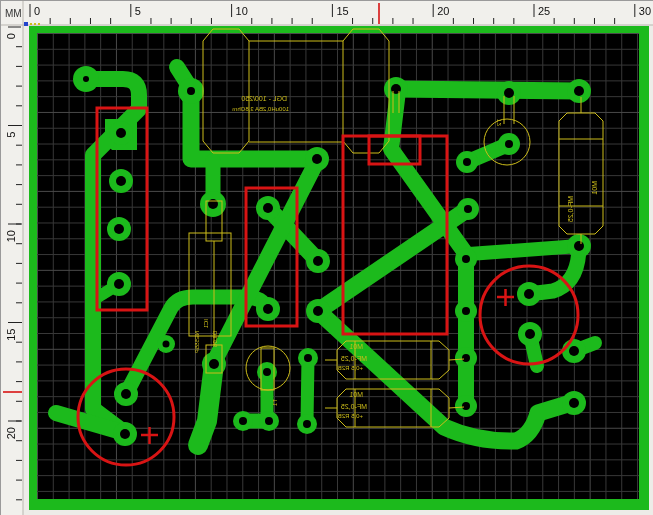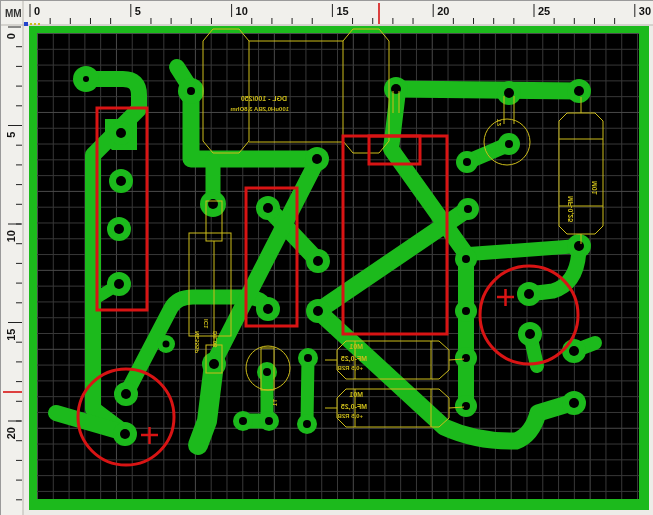--- a/index.html
+++ b/index.html
@@ -1,16 +1,16 @@
 <!DOCTYPE html>
 <html><head>
 <meta charset="utf-8">
 <style>
   html,body{margin:0;padding:0;background:#d6d3ce;font-family:"Liberation Sans",sans-serif;}
-  #app{position:relative;width:653px;height:515px;background:#edecE8;overflow:hidden;border-top:1px solid #9a9a9a;border-left:1px solid #9a9a9a;font-weight:bold;}
+  #app{position:relative;width:653px;height:515px;background:#edecE8;overflow:hidden;border-top:1px solid #9a9a9a;border-left:1px solid #9a9a9a;}
   svg{position:absolute;top:0;left:0;}
   text{font-family:"Liberation Sans","DejaVu Sans",sans-serif;}
   .ruler-num{font-size:11px;fill:#111;}
   .silk{font-size:7px;fill:#cdbd1a;}
   .silk-sm{font-size:6px;fill:#cdbd1a;}
 </style>
 </head>
 <body>
 
 <div id="app">

